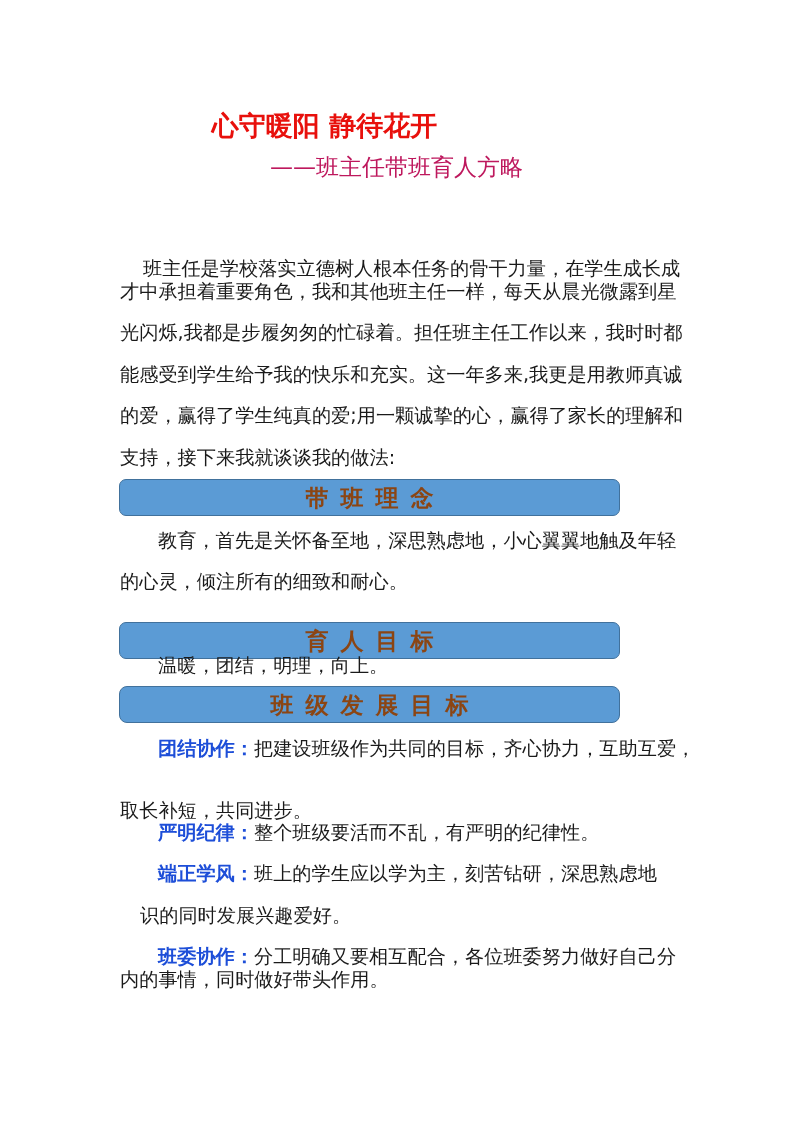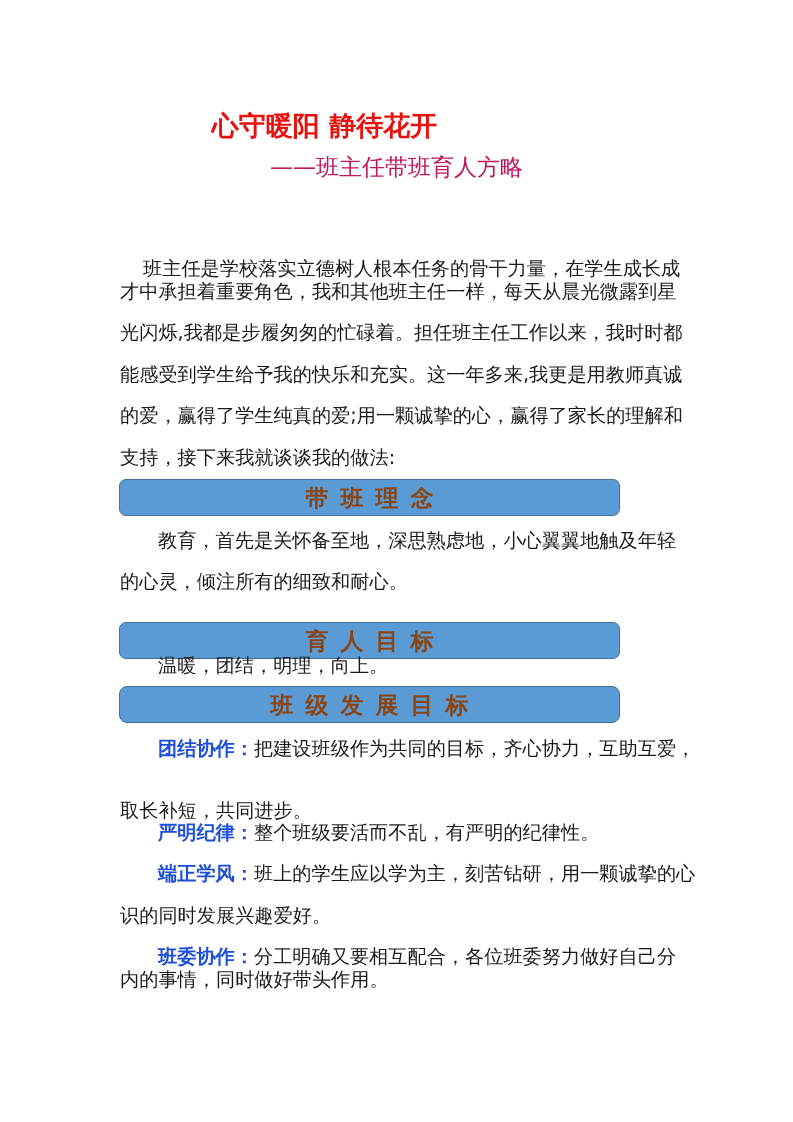--- a/index.html
+++ b/index.html
@@ -106,23 +106,23 @@
   </div>
 
   <div>
     <div class="line" style="top:820px; left:158px;">
       <span class="label">严明纪律：</span><span>整个班级要活而不乱，有严明的纪律性。</span>
     </div>
   </div>
 
   <div>
     <div class="line" style="top:861px; left:158px;">
-      <span class="label">端正学风：</span><span>班上的学生应以学为主，刻苦钻研，用一颗诚挚的心</span>
+      <span class="label">端正学风：</span><span>班上的学生应以学为主，刻苦钻研，深思熟虑地</span>
     </div>
-    <div class="line" style="top:903px;">识的同时发展兴趣爱好。</div>
+    <div class="line" style="top:903px;margin-left:20px;">识的同时发展兴趣爱好。</div>
   </div>
 
   <div>
     <div class="line" style="top:944px; left:158px;">
       <span class="label">班委协作：</span><span>分工明确又要相互配合，各位班委努力做好自己分</span>
     </div>
     <div class="line" style="top:956px;margin-top:11px;">内的事情，同时做好带头作用。</div>
   </div>
 
 </div>

